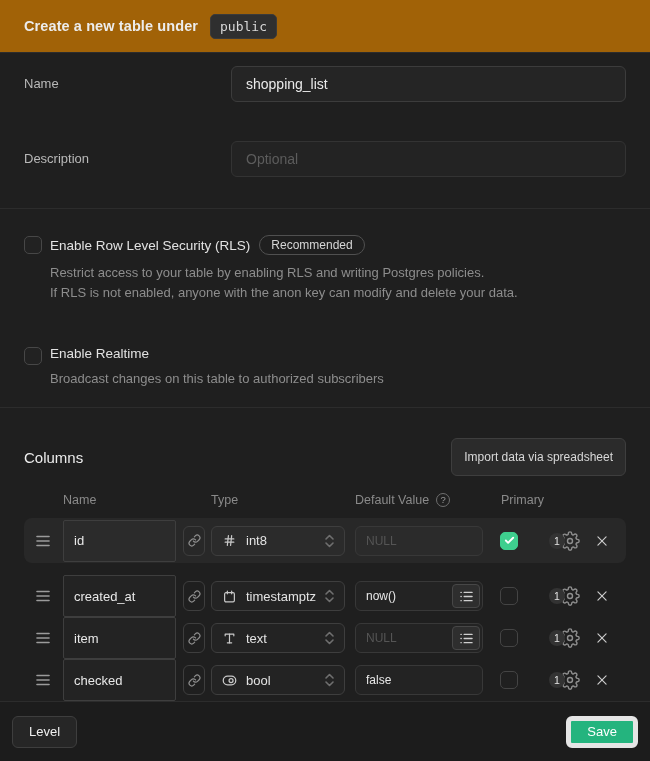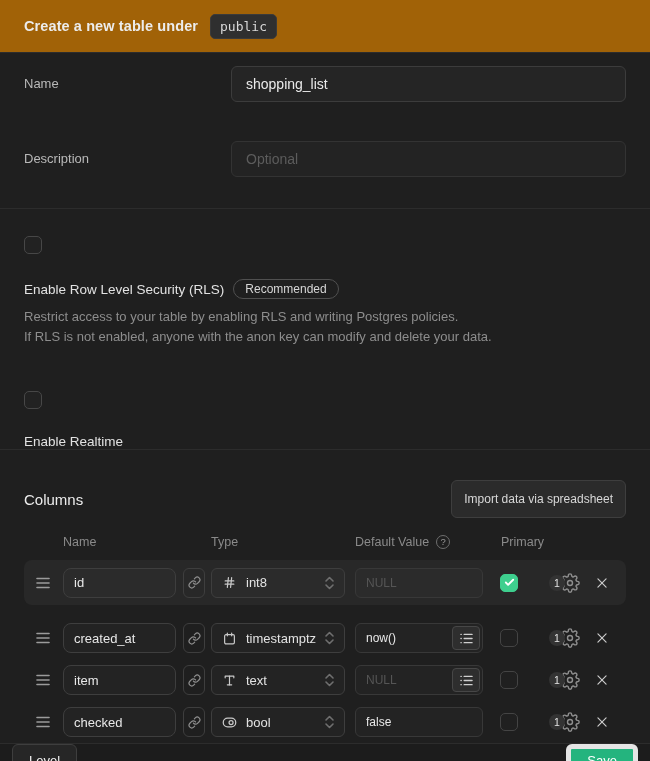--- a/index.html
+++ b/index.html
@@ -32,21 +32,21 @@
   .text-input {
     flex: 1; height: 36px; background: #252525; border: 1px solid #3c3c3c; border-radius: 6px;
     padding: 0 14px; color: #eaeaea; font-size: 14px; font-family: "Liberation Sans", sans-serif;
     outline: none;
   }
   .text-input::placeholder { color: #5c5c5c; }
   .text-input.dim { background: #232323; border-color: #333333; }
 
   
   .sec-toggles { flex: 0 0 199px; padding: 26px 24px 0; }
-  .toggle-block { display: flex; gap: 25px; flex-direction: column; }
+  .toggle-block { display: flex; gap: 8px; }
   .toggle-block + .toggle-block { margin-top: 43px; }
   .checkbox-lg {
     width: 18px; height: 18px; flex: 0 0 18px; margin-top: 1px;
     border: 1px solid #474747; border-radius: 5px; background: #222222; cursor: pointer;
   }
   .toggle-title-row { display: flex; align-items: center; gap: 9px; }
   .toggle-title { font-size: 13.5px; color: #e2e2e2; }
   .pill-badge {
     font-size: 12px; color: #d6d6d6; border: 1px solid #505050; border-radius: 999px;
     padding: 3px 11px; line-height: 1;
@@ -70,21 +70,21 @@
     width: 14px; height: 14px; border: 1px solid #6e6e6e; border-radius: 50%;
     font-size: 9.5px; line-height: 12px; text-align: center; color: #9a9a9a; display: inline-block;
   }
 
   .rows-wrap { margin-top: 11px; }
   .col-row { display: flex; align-items: center; height: 42px; }
   .col-row.highlighted { background: #282828; border-radius: 8px; height: 45px; margin-bottom: 12px; }
 
   .drag { width: 39px; padding-left: 12px; display: flex; align-items: center; color: #9b9b9b; cursor: grab; }
   .row-name-input {
-    width: 113px; height: 30px; background: #232323; border: 1px solid #3e3e3e; border-radius: 8px;
+    width: 113px; height: 42px; background: #232323; border: 1px solid #3e3e3e; border-radius: 2px;
     padding: 0 10px; color: #e8e8e8; font-size: 13px; font-family: "Liberation Sans", sans-serif; outline: none;
   }
   .highlighted .row-name-input { background: #2b2b2b; }
   .link-btn {
     width: 22px; height: 30px; margin-left: 7px; border: 1px solid #3e3e3e; border-radius: 6px;
     background: transparent; display: flex; align-items: center; justify-content: center;
     color: #8f8f8f; cursor: pointer;
   }
   .type-select {
     width: 134px; height: 30px; margin-left: 6px; border: 1px solid #3e3e3e; border-radius: 6px;
@@ -169,20 +169,21 @@
           <div>If RLS is not enabled, anyone with the anon key can modify and delete your data.</div>
         </div>
       </div>
     </div>
     <div class="toggle-block">
       <div class="checkbox-lg"></div>
       <div>
         <div class="toggle-title-row">
           <span class="toggle-title">Enable Realtime</span>
         </div>
+        <div class="toggle-desc">Broadcast changes on this table to authorized subscribers</div>
       </div>
     </div>
   </div>
 
   <div class="sec sec-columns">
     <div class="columns-head">
       <span class="columns-title">Columns</span>
       <button class="import-btn">Import data via spreadsheet</button>
     </div>
     <div class="col-headers">

